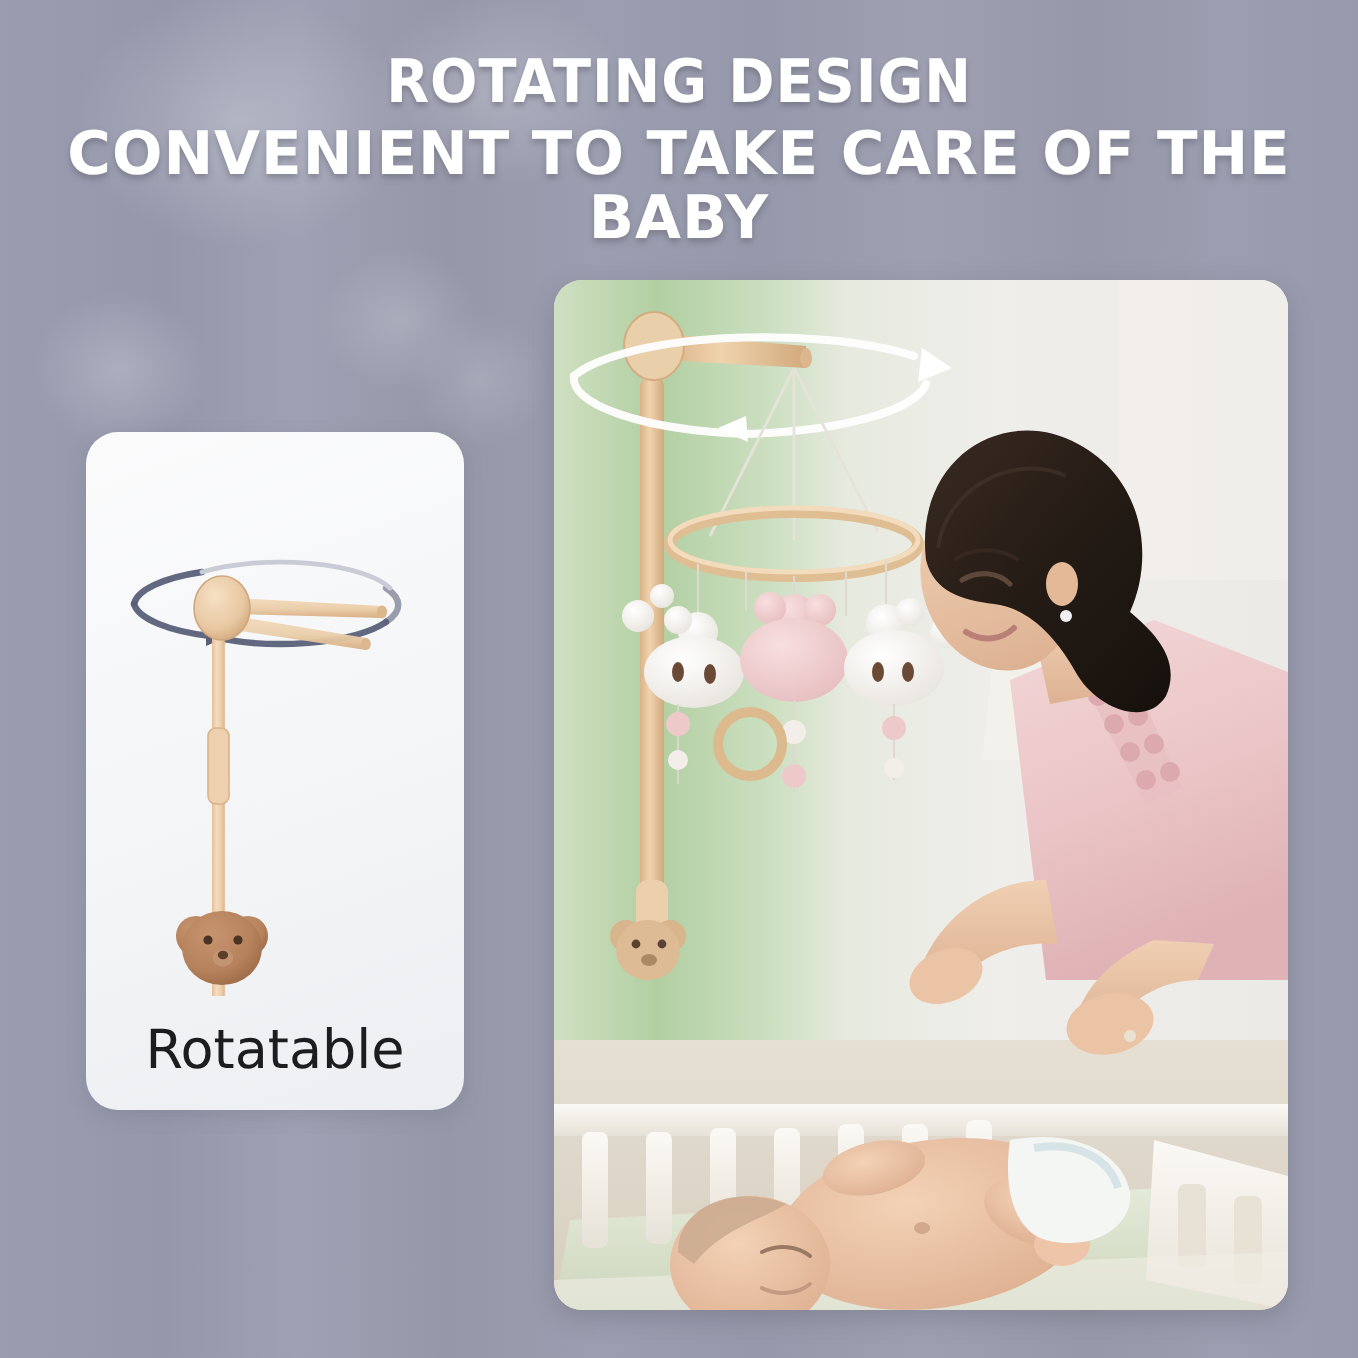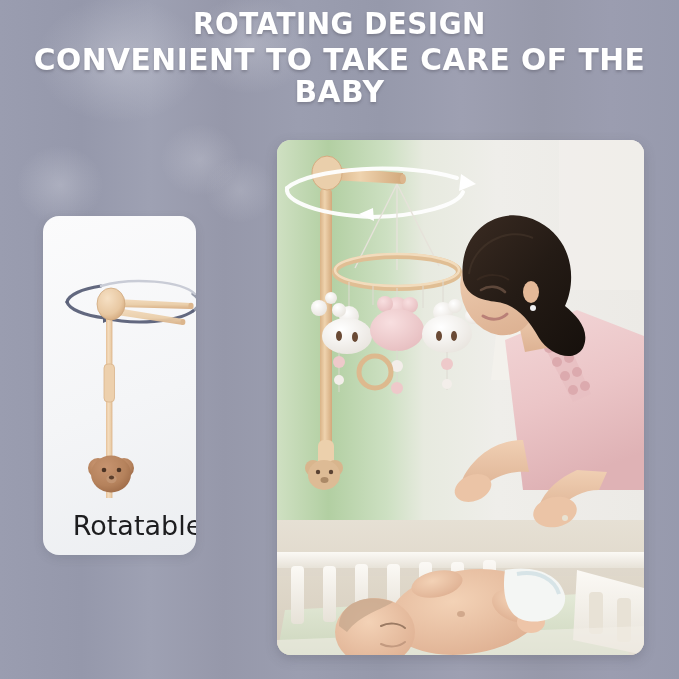--- a/index.html
+++ b/index.html
@@ -28,21 +28,21 @@
       linear-gradient(90deg,
         #9a9db0 0%, #9598ab 12%, #9ea1b3 22%, #9698aa 33%,
         #9b9eb0 44%, #9699ab 56%, #9ea0b2 68%, #9799aa 80%,
         #9b9db0 90%, #979aad 100%);
   }
 
   
   .headline {
     position: absolute;
     left: 0;
-    top: 8px;
+    top: 26px;
     width: 679px;
     text-align: center;
     color: #ffffff;
     font-family: "DejaVu Sans", sans-serif;
     font-weight: bold;
     letter-spacing: 0.5px;
     text-shadow: 0 2px 3px rgba(90,92,105,0.45);
     line-height: 1.06;
     user-select: none;
   }
@@ -56,21 +56,21 @@
     font-size: 30px;
     margin-top: 4px;
     transform: scaleX(0.99);
   }
 
   
   .info-card {
     position: absolute;
     left: 43px;
     top: 216px;
-    width: 153px;
+    width: 189px;
     height: 339px;
     background: linear-gradient(160deg, #fbfbfc 0%, #f4f5f7 55%, #eceef1 100%);
     border-radius: 16px;
     box-shadow: 0 3px 10px rgba(80,82,95,0.18);
     overflow: hidden;
   }
   .card-art {
     position: absolute;
     left: 0;
     top: 0;

